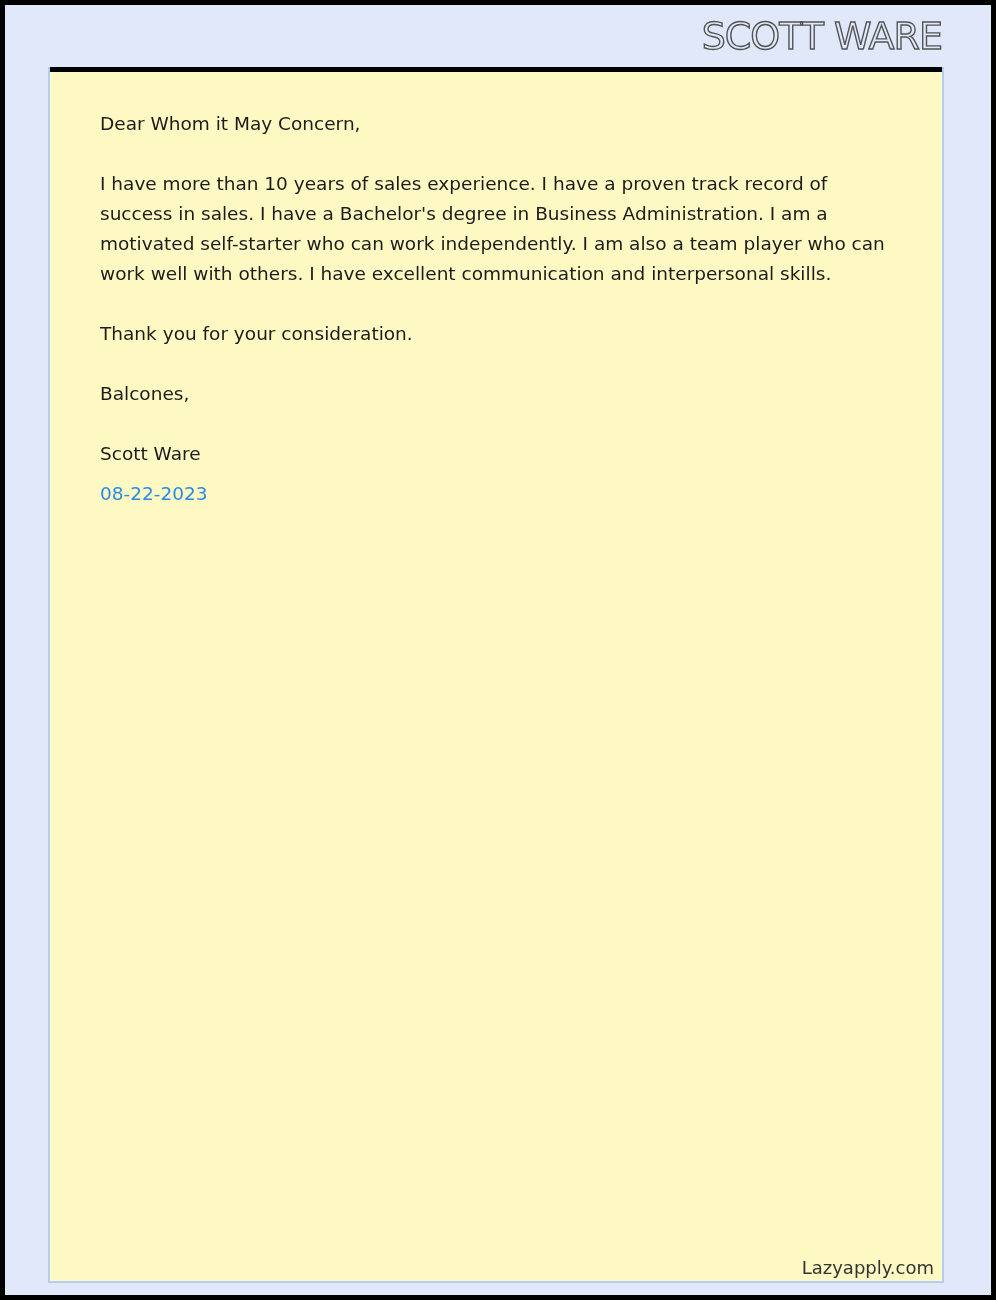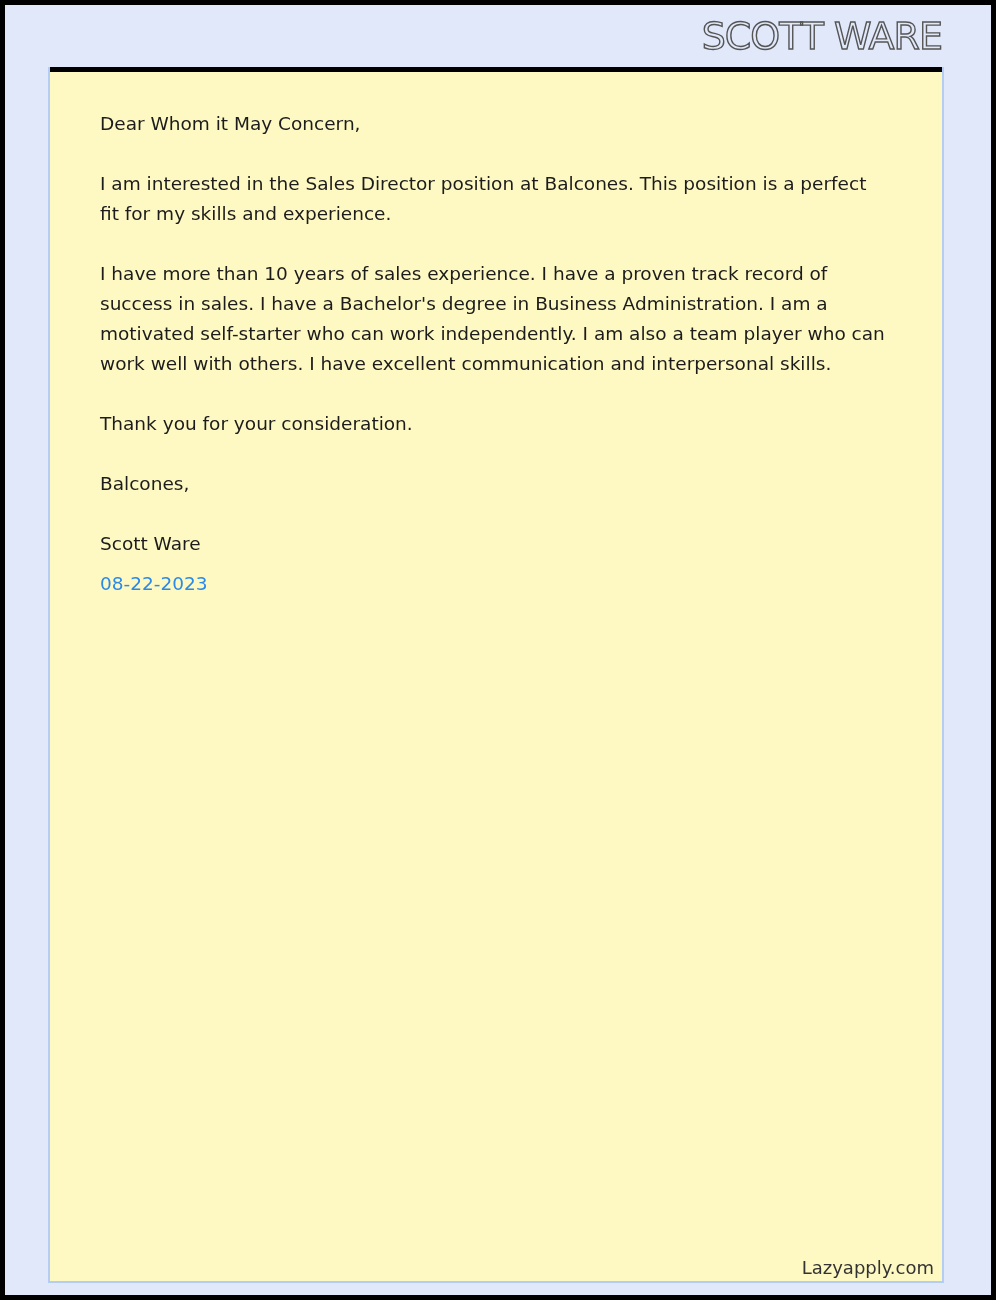--- a/index.html
+++ b/index.html
@@ -60,21 +60,20 @@
 </head>
 <body>
 
 <div class="name-header">SCOTT WARE</div>
 
 <div class="card">
   <div class="card-topbar"></div>
 
   <div class="letter">
     <p>Dear Whom it May Concern,</p>
-    <p>I am interested in the Sales Director position at Balcones. This position is a perfect fit for my skills and experience.</p>
     <p>I have more than 10 years of sales experience. I have a proven track record of success in sales. I have a Bachelor's degree in Business Administration. I am a motivated self-starter who can work independently. I am also a team player who can work well with others. I have excellent communication and interpersonal skills.</p>
     <p>Thank you for your consideration.</p>
     <p>Balcones,</p>
     <p class="tight">Scott Ware</p>
     <p class="date">08-22-2023</p>
   </div>
 
   <div class="footer-brand">Lazyapply.com</div>
 </div>
 

